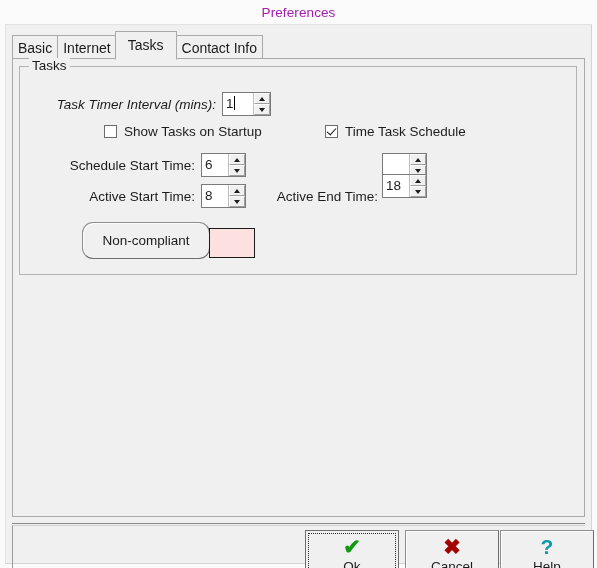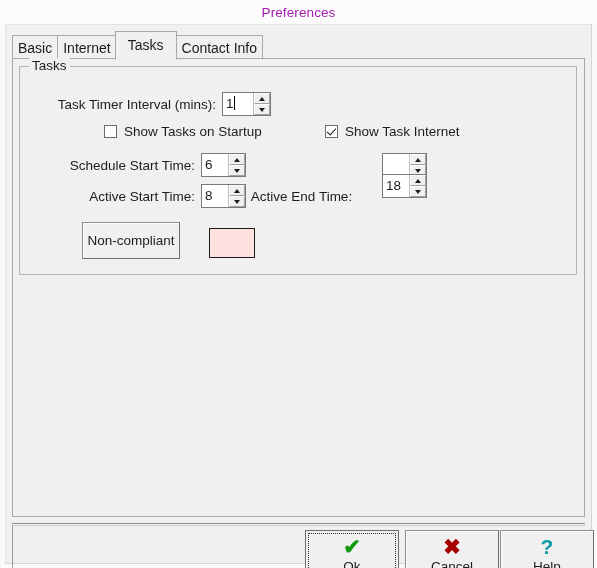--- a/index.html
+++ b/index.html
@@ -330,36 +330,36 @@
       <span>Contact Info</span>
     </div>
     <div class="tab-filler"></div>
   </div>
 
   <div class="tabpage">
 
     <div class="groupbox">
       <div class="groupbox-title">Tasks</div>
 
-      <div class="lbl right" style="left:20px; top:30px; width:176px;">Task Timer Interval (mins):</div>
+      <div class="lbl right" style="left:20px; top:30px; width:176px;font-style:italic;">Task Timer Interval (mins):</div>
       <div class="spin" style="left:202px; top:25px; width:49px;">
         <div class="spin-val"><span>1</span><span class="caret"></span></div>
         <div class="spin-btns">
           <div class="spin-up"></div>
           <div class="spin-dn"></div>
         </div>
       </div>
 
       <div class="cbrow" style="left:84px; top:57px;">
         <span class="cbbox"></span>
         <span>Show Tasks on Startup</span>
       </div>
       <div class="cbrow" style="left:305px; top:57px;">
         <span class="cbbox checked"></span>
-        <span>Show Task Internet</span>
+        <span>Time Task Schedule</span>
       </div>
 
       <div class="lbl right" style="left:20px; top:91px; width:155px;">Schedule Start Time:</div>
       <div class="spin" style="left:181px; top:86px; width:45px;">
         <div class="spin-val">6</div>
         <div class="spin-btns">
           <div class="spin-up"></div>
           <div class="spin-dn"></div>
         </div>
       </div>
@@ -374,30 +374,30 @@
 
       <div class="lbl right" style="left:20px; top:122px; width:155px;">Active Start Time:</div>
       <div class="spin" style="left:181px; top:117px; width:45px;">
         <div class="spin-val">8</div>
         <div class="spin-btns">
           <div class="spin-up"></div>
           <div class="spin-dn"></div>
         </div>
       </div>
 
-      <div class="lbl right" style="left:205px; top:122px; width:153px;text-align:center;">Active End Time:</div>
+      <div class="lbl right" style="left:205px; top:122px; width:153px;">Active End Time:</div>
       <div class="spin" style="left:362px; top:107px; width:45px;">
         <div class="spin-val">18</div>
         <div class="spin-btns">
           <div class="spin-up"></div>
           <div class="spin-dn"></div>
         </div>
       </div>
 
-      <div class="pushbtn" style="left:62px; top:155px; width:98px; height:37px;">
+      <div class="pushbtn" style="left:62px; top:155px; width:128px; height:37px;border-radius:11px;">
         <span>Non-compliant</span>
       </div>
       <div class="swatch" style="left: 189px; top: 161px; width: 46px; height: 30px; background: rgb(253, 224, 224);"></div>
 
     </div>
   </div>
 
   <div class="btnbar-sep"></div>
   <div class="btnbar">
 

